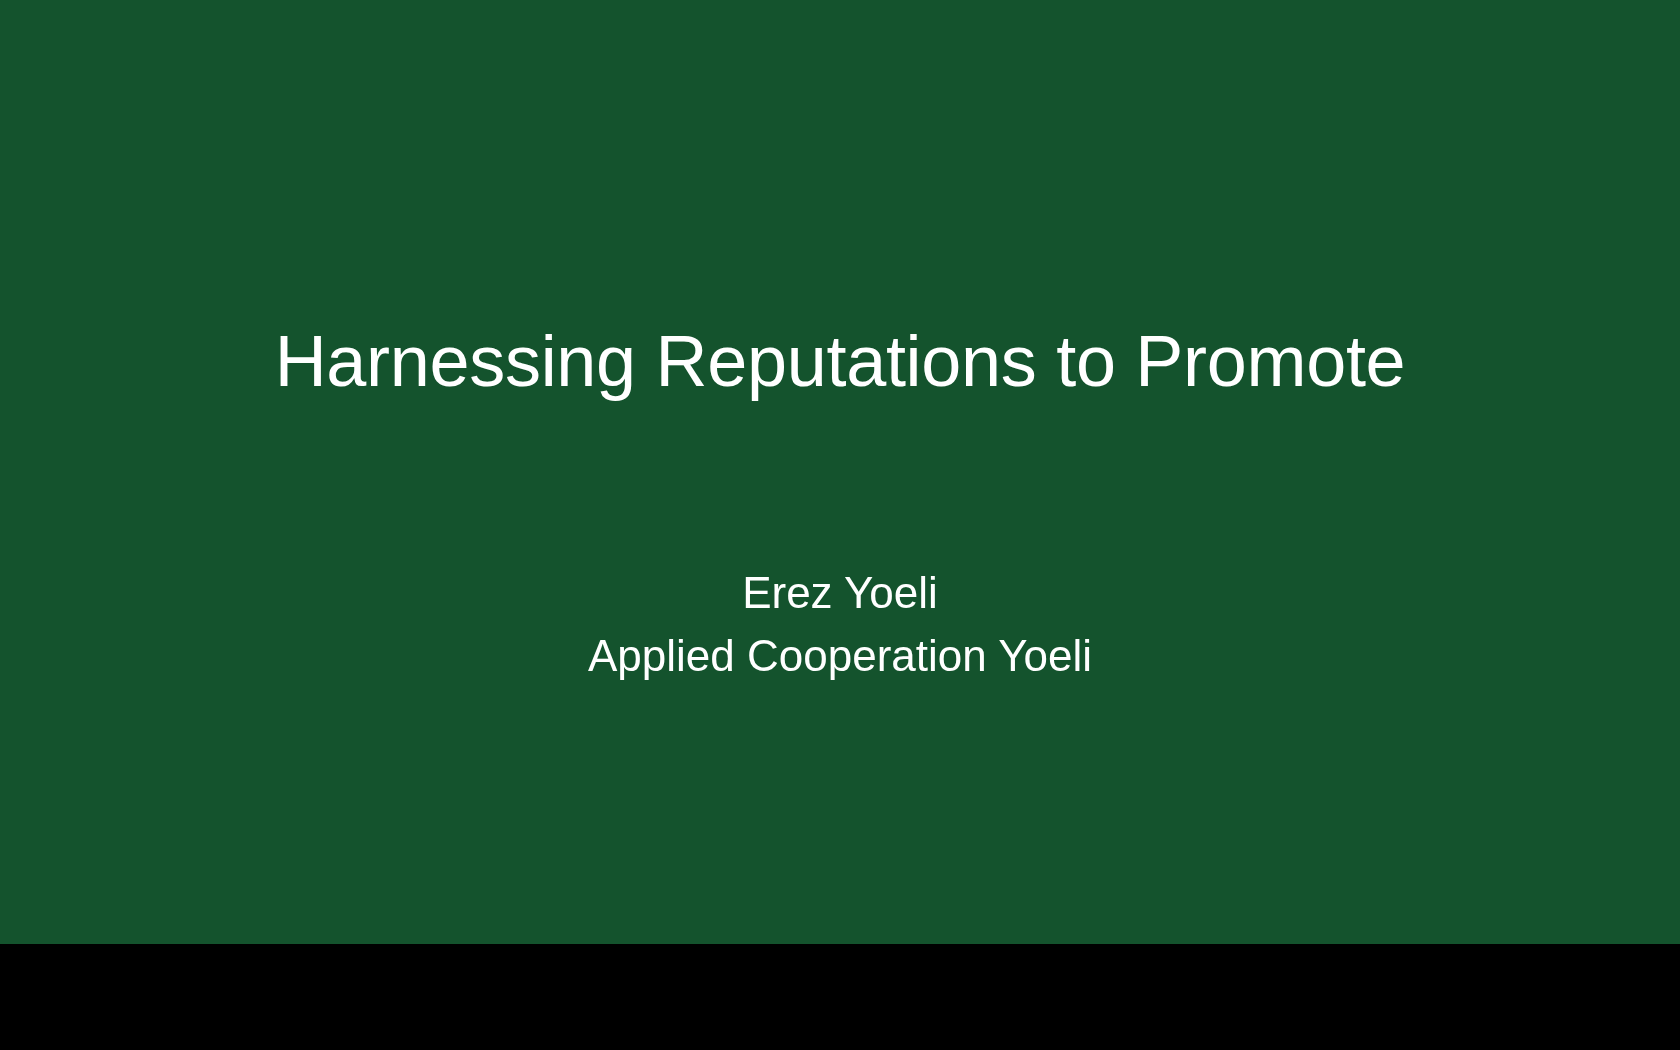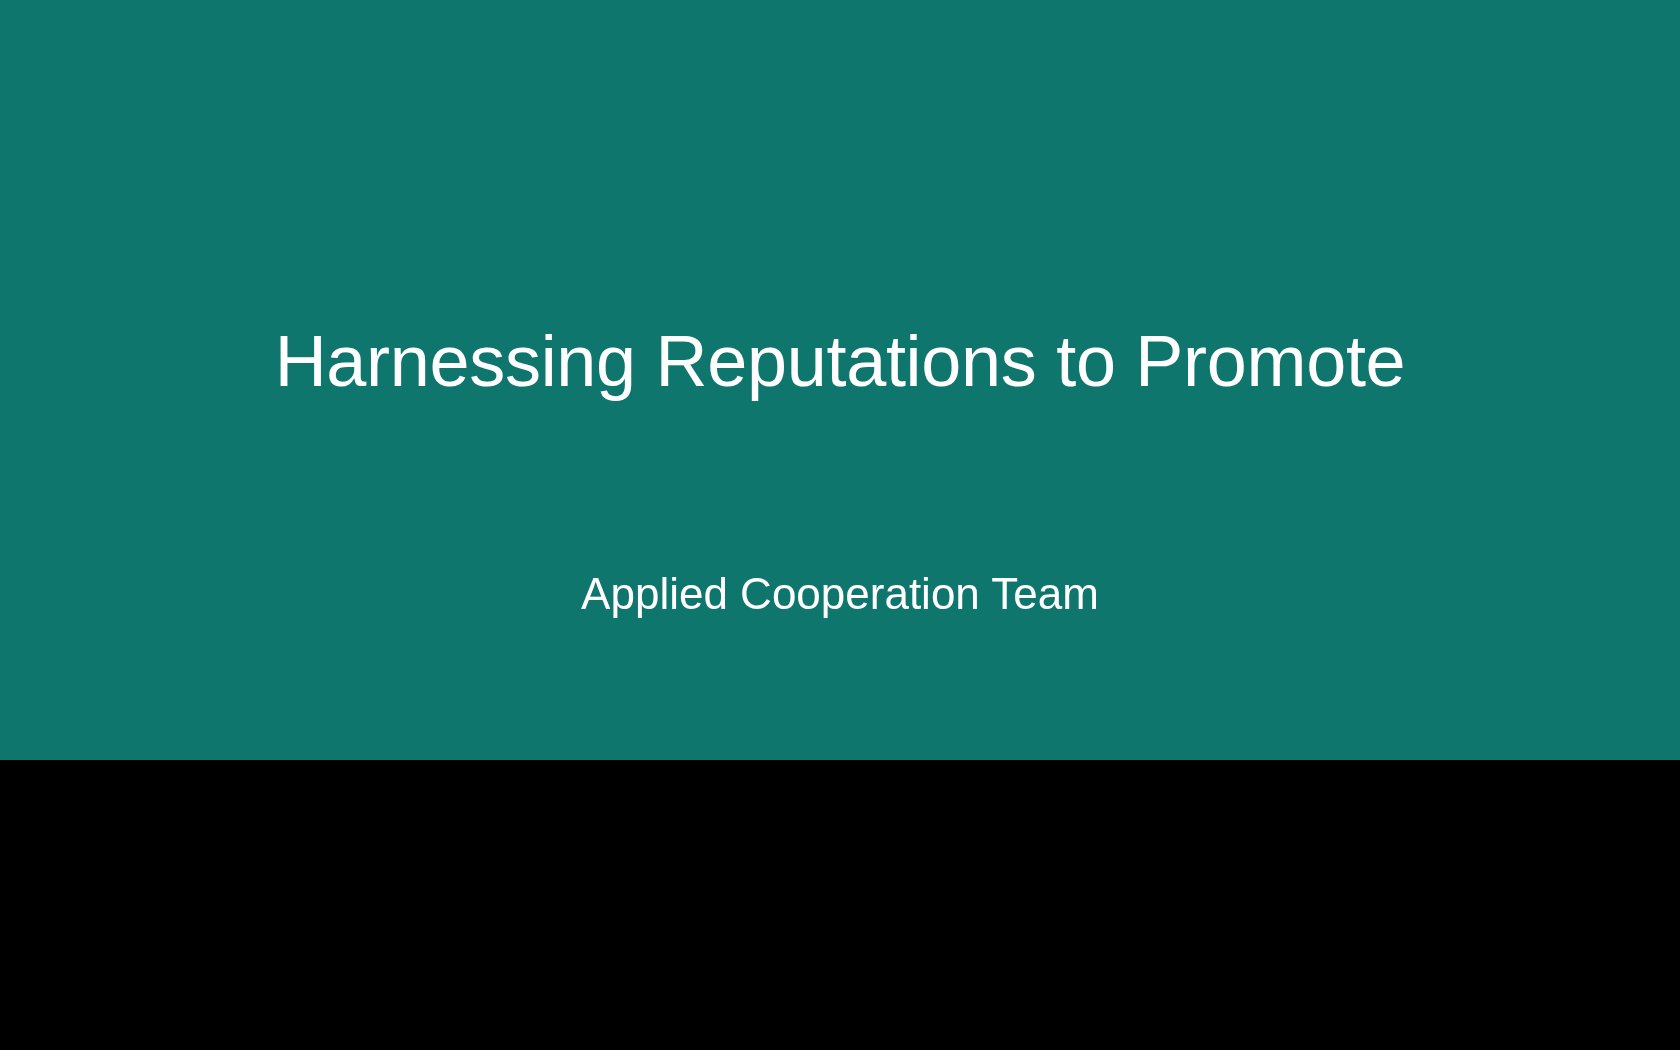--- a/index.html
+++ b/index.html
@@ -13,22 +13,22 @@
     width: 1680px;
     height: 1050px;
     overflow: hidden;
     font-family: "Liberation Sans", sans-serif;
     -webkit-font-smoothing: antialiased;
   }
 
   .slide {
     position: relative;
     width: 1680px;
-    height: 760px;
-    background-color: #0f766e;
+    height: 944px;
+    background-color: #14532d;
     overflow: hidden;
   }
 
   
   .title-block {
     position: absolute;
     left: 0;
     top: 318px;
     width: 1680px;
     text-align: center;
@@ -78,16 +78,17 @@
 </head>
 <body>
 
 <div class="slide">
 
   <div class="title-block">
     <span class="slide-title">Harnessing Reputations to Promote</span>
   </div>
 
   <div class="subtitle-block">
-    <span class="presenter-affiliation">Applied Cooperation Team</span>
+    <span class="presenter-name">Erez Yoeli</span>
+    <span class="presenter-affiliation">Applied Cooperation Yoeli</span>
   </div>
 
 </div>
 
 </body></html>

